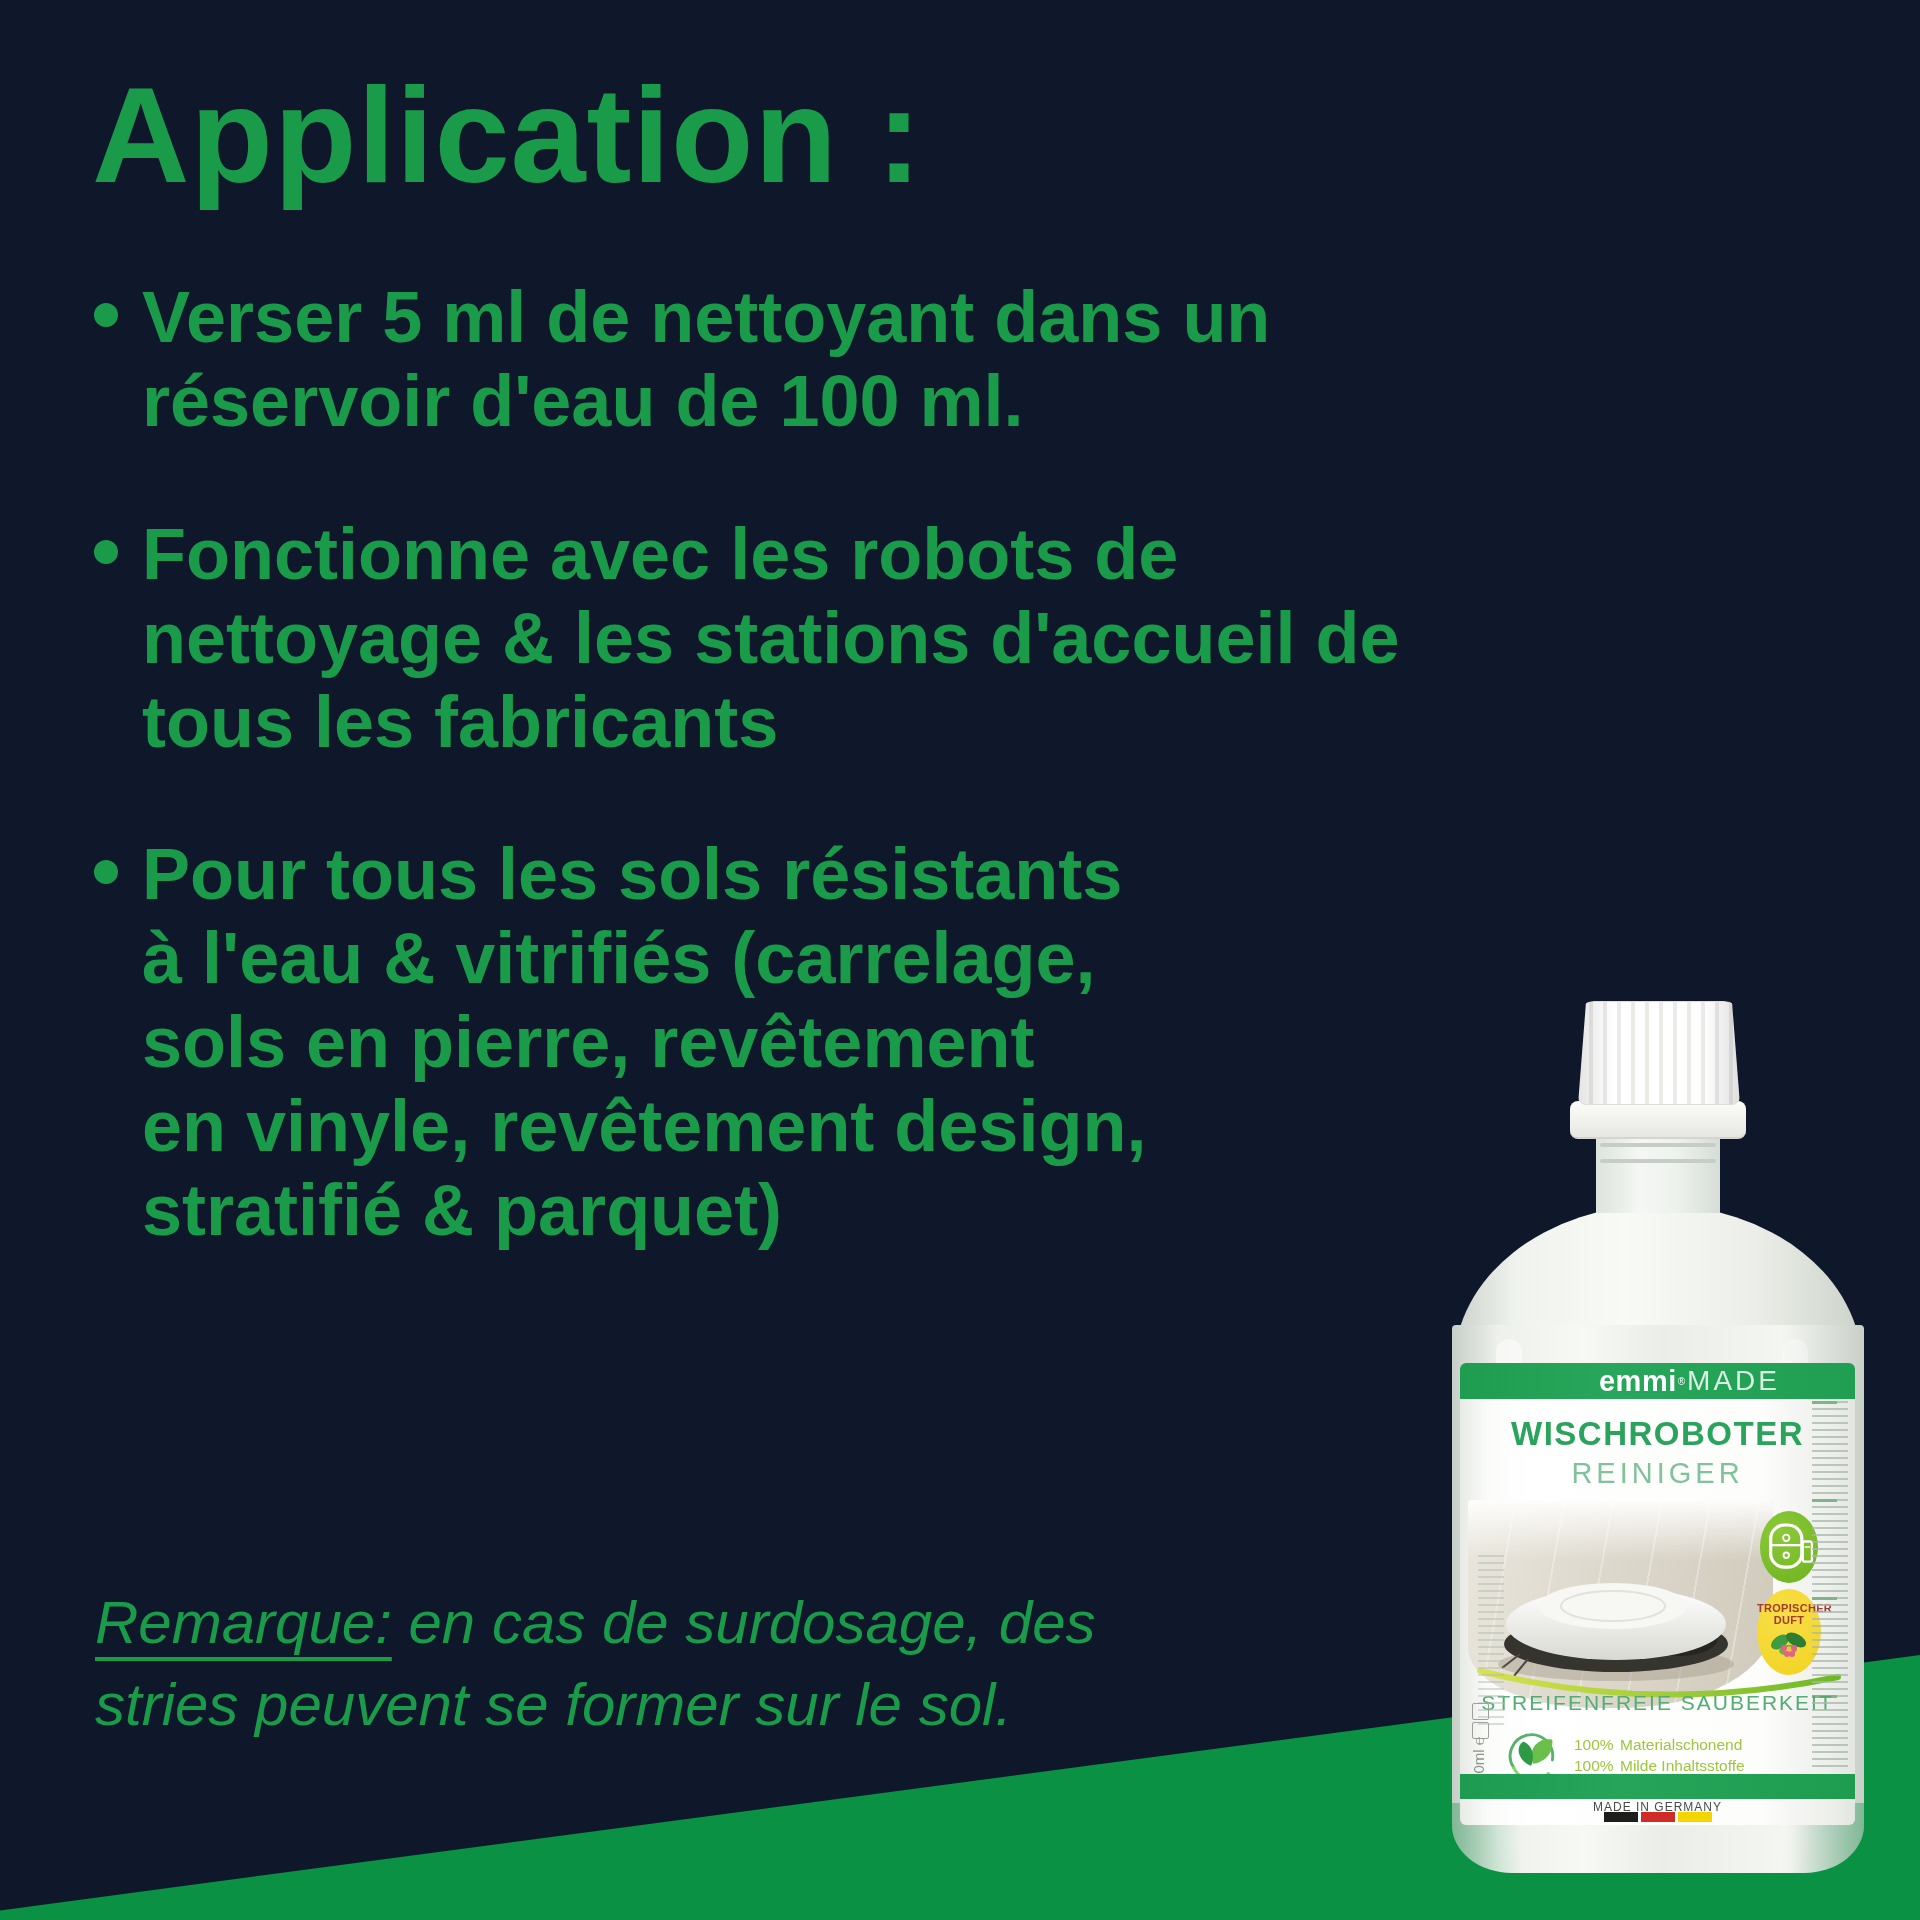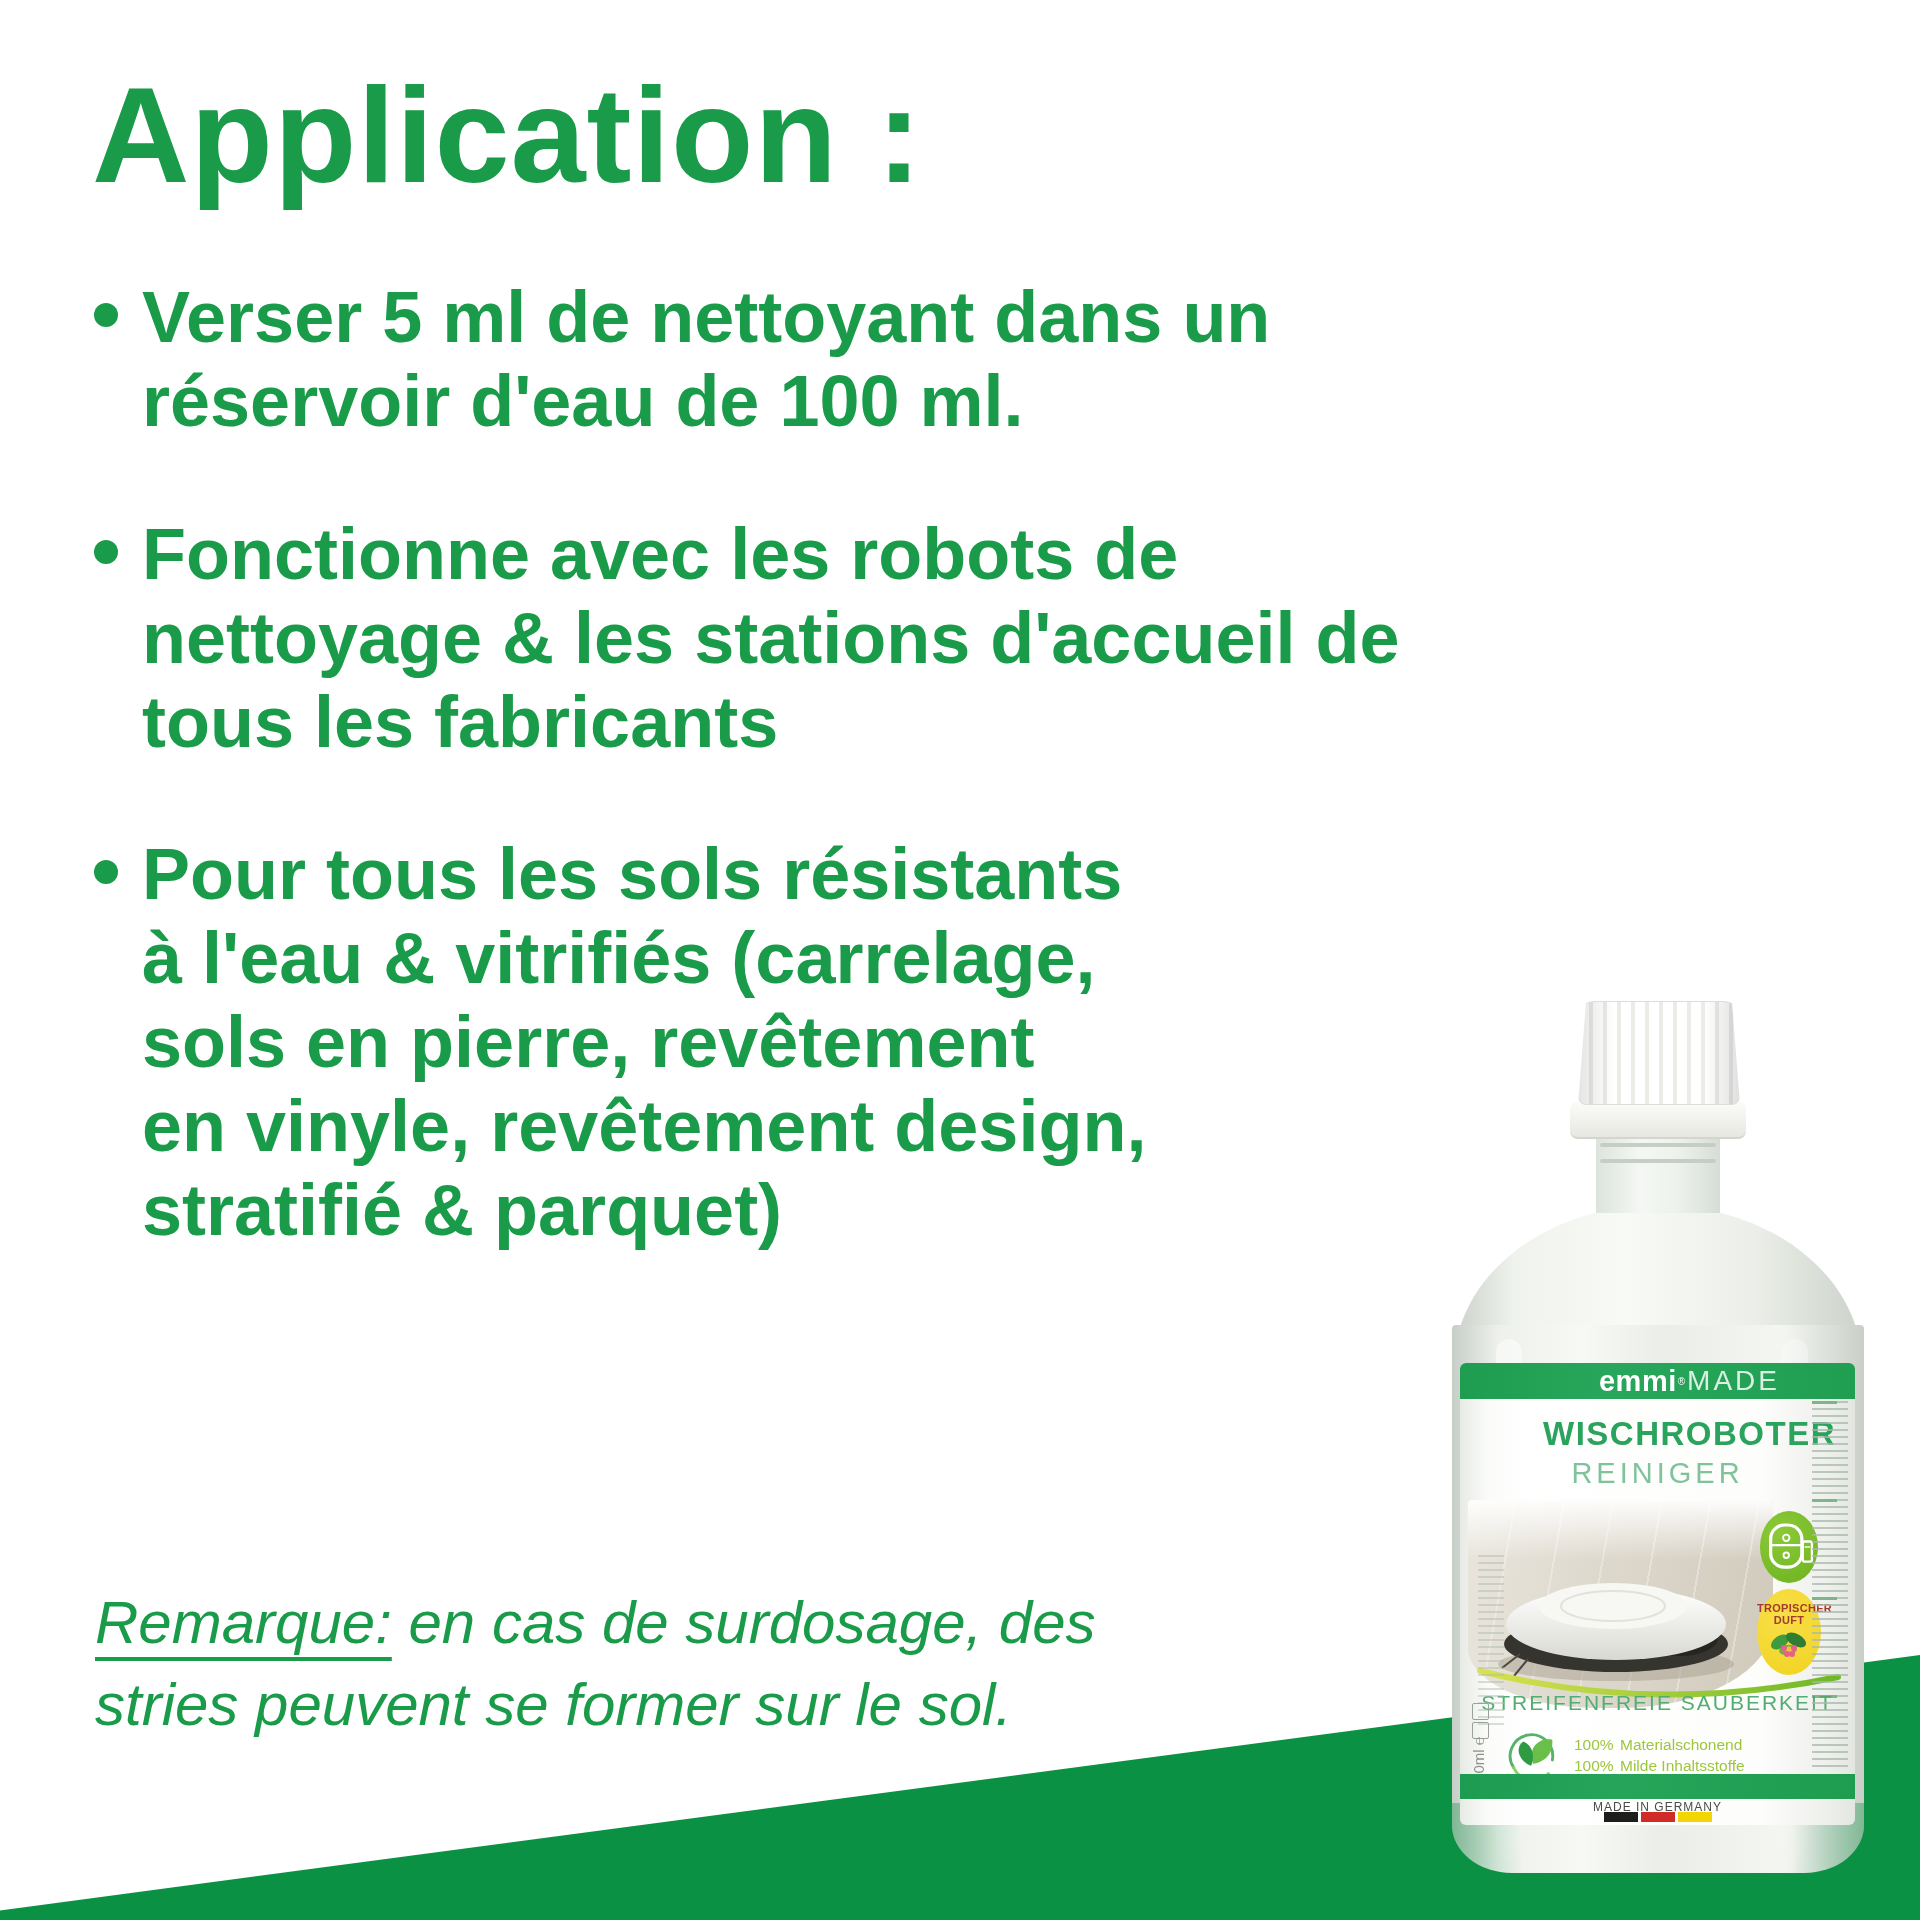--- a/index.html
+++ b/index.html
@@ -1,16 +1,16 @@
 <!DOCTYPE html>
 <html><head>
 <meta charset="utf-8">
 <style>
   html,body{margin:0;padding:0;background:#e5f1e8;}
-  .canvas{position:relative;width:1920px;height:1920px;background:#ffffff;overflow:hidden;
+  .canvas{position:relative;width:1920px;height:1920px;background:#0f172a;overflow:hidden;
           font-family:"Liberation Sans","DejaVu Sans",sans-serif;}
   
   .heading{position:absolute;left:92px;top:58px;font-size:135px;font-weight:600;
            color:#1a9b4a;letter-spacing:1px;}
   .bullet{position:absolute;left:92px;width:1320px;color:#1a9b4a;}
   .bullet .dot{position:absolute;left:2px;top:28px;width:24px;height:24px;border-radius:50%;
                background:#1a9b4a;}
   .blines{margin-left:50px;font-size:72px;font-weight:600;line-height:84px;}
   .note{position:absolute;left:95px;top:1582px;width:1150px;font-size:60px;font-style:italic;
         color:#1a9b4a;line-height:82px;font-weight:400;}
@@ -46,21 +46,21 @@
   .label{position:absolute;left:10px;top:368px;width:395px;height:462px;border-radius:6px;
          overflow:hidden;
          background:linear-gradient(90deg,#e7eae5 0px,#fbfcfa 28px,#ffffff 70px,#fdfdfb 300px,#edefeb 370px,#e2e5e0 395px);}
   .label-band{position:absolute;left:0;top:0;width:100%;height:36px;
          background:linear-gradient(90deg,#1e9c50,#28a65b 35%,#1f9e52);
          display:flex;align-items:center;justify-content:center;padding-left:32px;}
   .brand{color:#ffffff;font-weight:700;font-size:29px;letter-spacing:.5px;}
   .brand-reg{color:#ffffff;font-size:10px;vertical-align:super;margin:0 2px 0 1px;}
   .brand-suffix{color:#d9f0e2;font-weight:300;font-size:28px;letter-spacing:3px;}
   .product1{position:absolute;left:0;top:52px;width:100%;text-align:center;font-size:33px;
-            font-weight:700;letter-spacing:1.5px;color:#2aa35d;padding-left:32px;}
+            font-weight:700;letter-spacing:1.5px;color:#2aa35d;}
   .product2{position:absolute;left:0;top:94px;width:100%;text-align:center;font-size:29px;
             font-weight:400;letter-spacing:4px;color:#7fc29b;}
   .photo{position:absolute;left:8px;top:137px;width:305px;height:208px;
          border-radius:4px 4px 50% 42% / 4px 4px 85px 60px;overflow:hidden;
          background:repeating-linear-gradient(100deg,rgba(255,255,255,0) 0 46px,rgba(255,255,255,.30) 46px 48px),
                     linear-gradient(100deg,#e9e5dc 0%,#ddd8cc 45%,#d0cabc 100%);}
   .photo-fade{position:absolute;left:0;top:0;width:100%;height:60px;
          background:linear-gradient(180deg,rgba(255,255,255,.95),rgba(255,255,255,0));}
   .swoosh{position:absolute;left:6px;top:300px;width:384px;height:56px;}
   .badge-green{position:absolute;left:300px;top:148px;width:58px;height:72px;border-radius:50%;

